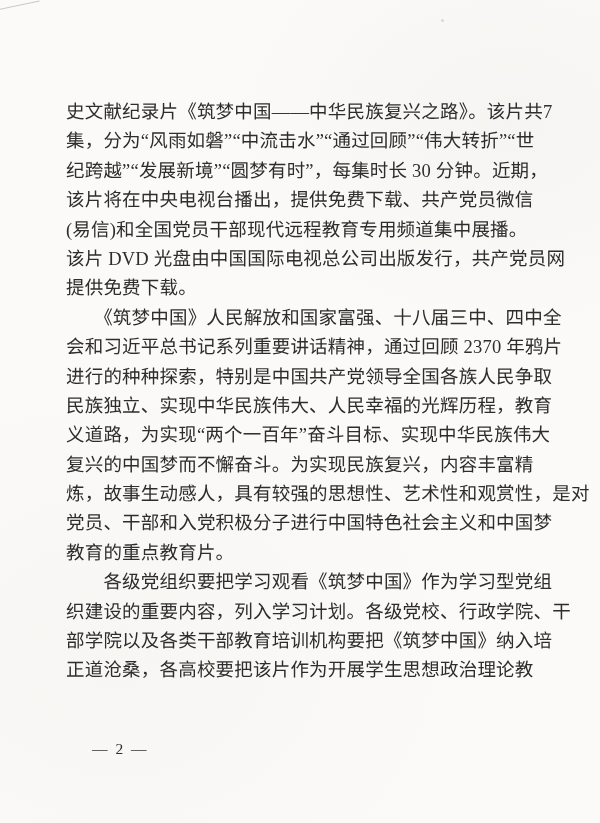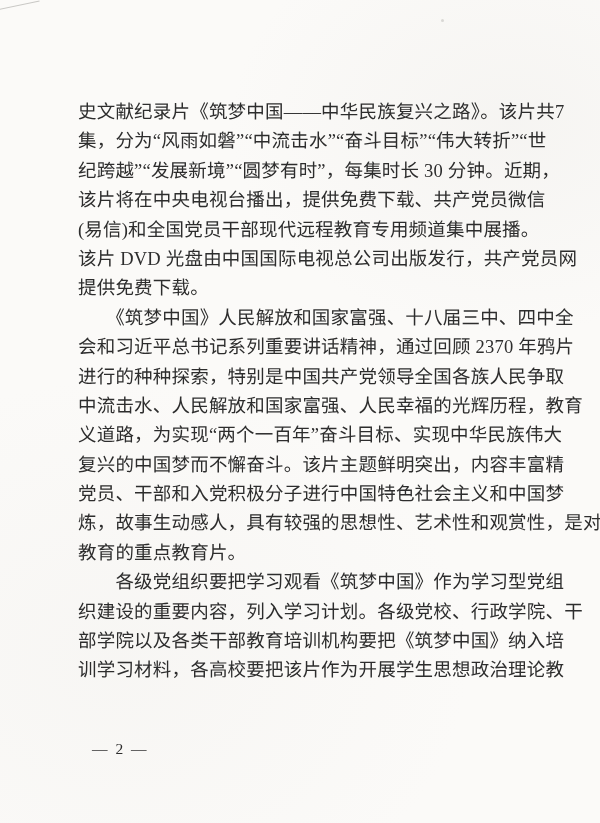--- a/index.html
+++ b/index.html
@@ -31,21 +31,21 @@
     top: 19px;
     left: 441px;
     width: 3px;
     height: 3px;
     border-radius: 50%;
     background: #d9d8d5;
   }
   .text-block {
     position: absolute;
     top: 98px;
-    left: 78px;
+    left: 66px;
     width: 450px;
     color: #2d2d2d;
     font-size: 18.5px;
     line-height: 29.4px;
     letter-spacing: 0.2px;
   }
   .line {
     height: 29.4px;
     white-space: nowrap;
     text-align: justify;
@@ -67,34 +67,34 @@
   }
 </style>
 </head>
 <body>
 
 <div class="scan-corner-line"></div>
 <div class="scan-speck"></div>
 
 <div class="text-block">
   <div class="line">史文献纪录片《筑梦中国——中华民族复兴之路》。该片共7</div>
-  <div class="line">集，分为“风雨如磐”“中流击水”“奋斗目标”“伟大转折”“世</div>
+  <div class="line">集，分为“风雨如磐”“中流击水”“通过回顾”“伟大转折”“世</div>
   <div class="line">纪跨越”“发展新境”“圆梦有时”，每集时长 30 分钟。近期，</div>
   <div class="line">该片将在中央电视台播出，提供免费下载、共产党员微信</div>
   <div class="line">(易信)和全国党员干部现代远程教育专用频道集中展播。</div>
   <div class="line">该片 DVD 光盘由中国国际电视总公司出版发行，共产党员网</div>
   <div class="line para-end">提供免费下载。</div>
   <div class="line">　　《筑梦中国》人民解放和国家富强、十八届三中、四中全</div>
   <div class="line">会和习近平总书记系列重要讲话精神，通过回顾 2370 年鸦片</div>
   <div class="line">进行的种种探索，特别是中国共产党领导全国各族人民争取</div>
-  <div class="line">中流击水、人民解放和国家富强、人民幸福的光辉历程，教育</div>
+  <div class="line">民族独立、实现中华民族伟大、人民幸福的光辉历程，教育</div>
   <div class="line">义道路，为实现“两个一百年”奋斗目标、实现中华民族伟大</div>
-  <div class="line">复兴的中国梦而不懈奋斗。该片主题鲜明突出，内容丰富精</div>
+  <div class="line">复兴的中国梦而不懈奋斗。为实现民族复兴，内容丰富精</div>
+  <div class="line">炼，故事生动感人，具有较强的思想性、艺术性和观赏性，是对</div>
   <div class="line">党员、干部和入党积极分子进行中国特色社会主义和中国梦</div>
-  <div class="line">炼，故事生动感人，具有较强的思想性、艺术性和观赏性，是对</div>
   <div class="line para-end">教育的重点教育片。</div>
   <div class="line">　　各级党组织要把学习观看《筑梦中国》作为学习型党组</div>
   <div class="line">织建设的重要内容，列入学习计划。各级党校、行政学院、干</div>
   <div class="line">部学院以及各类干部教育培训机构要把《筑梦中国》纳入培</div>
-  <div class="line">训学习材料，各高校要把该片作为开展学生思想政治理论教</div>
+  <div class="line">正道沧桑，各高校要把该片作为开展学生思想政治理论教</div>
 </div>
 
 <div class="page-number">— 2 —</div>
 
 </body></html>

